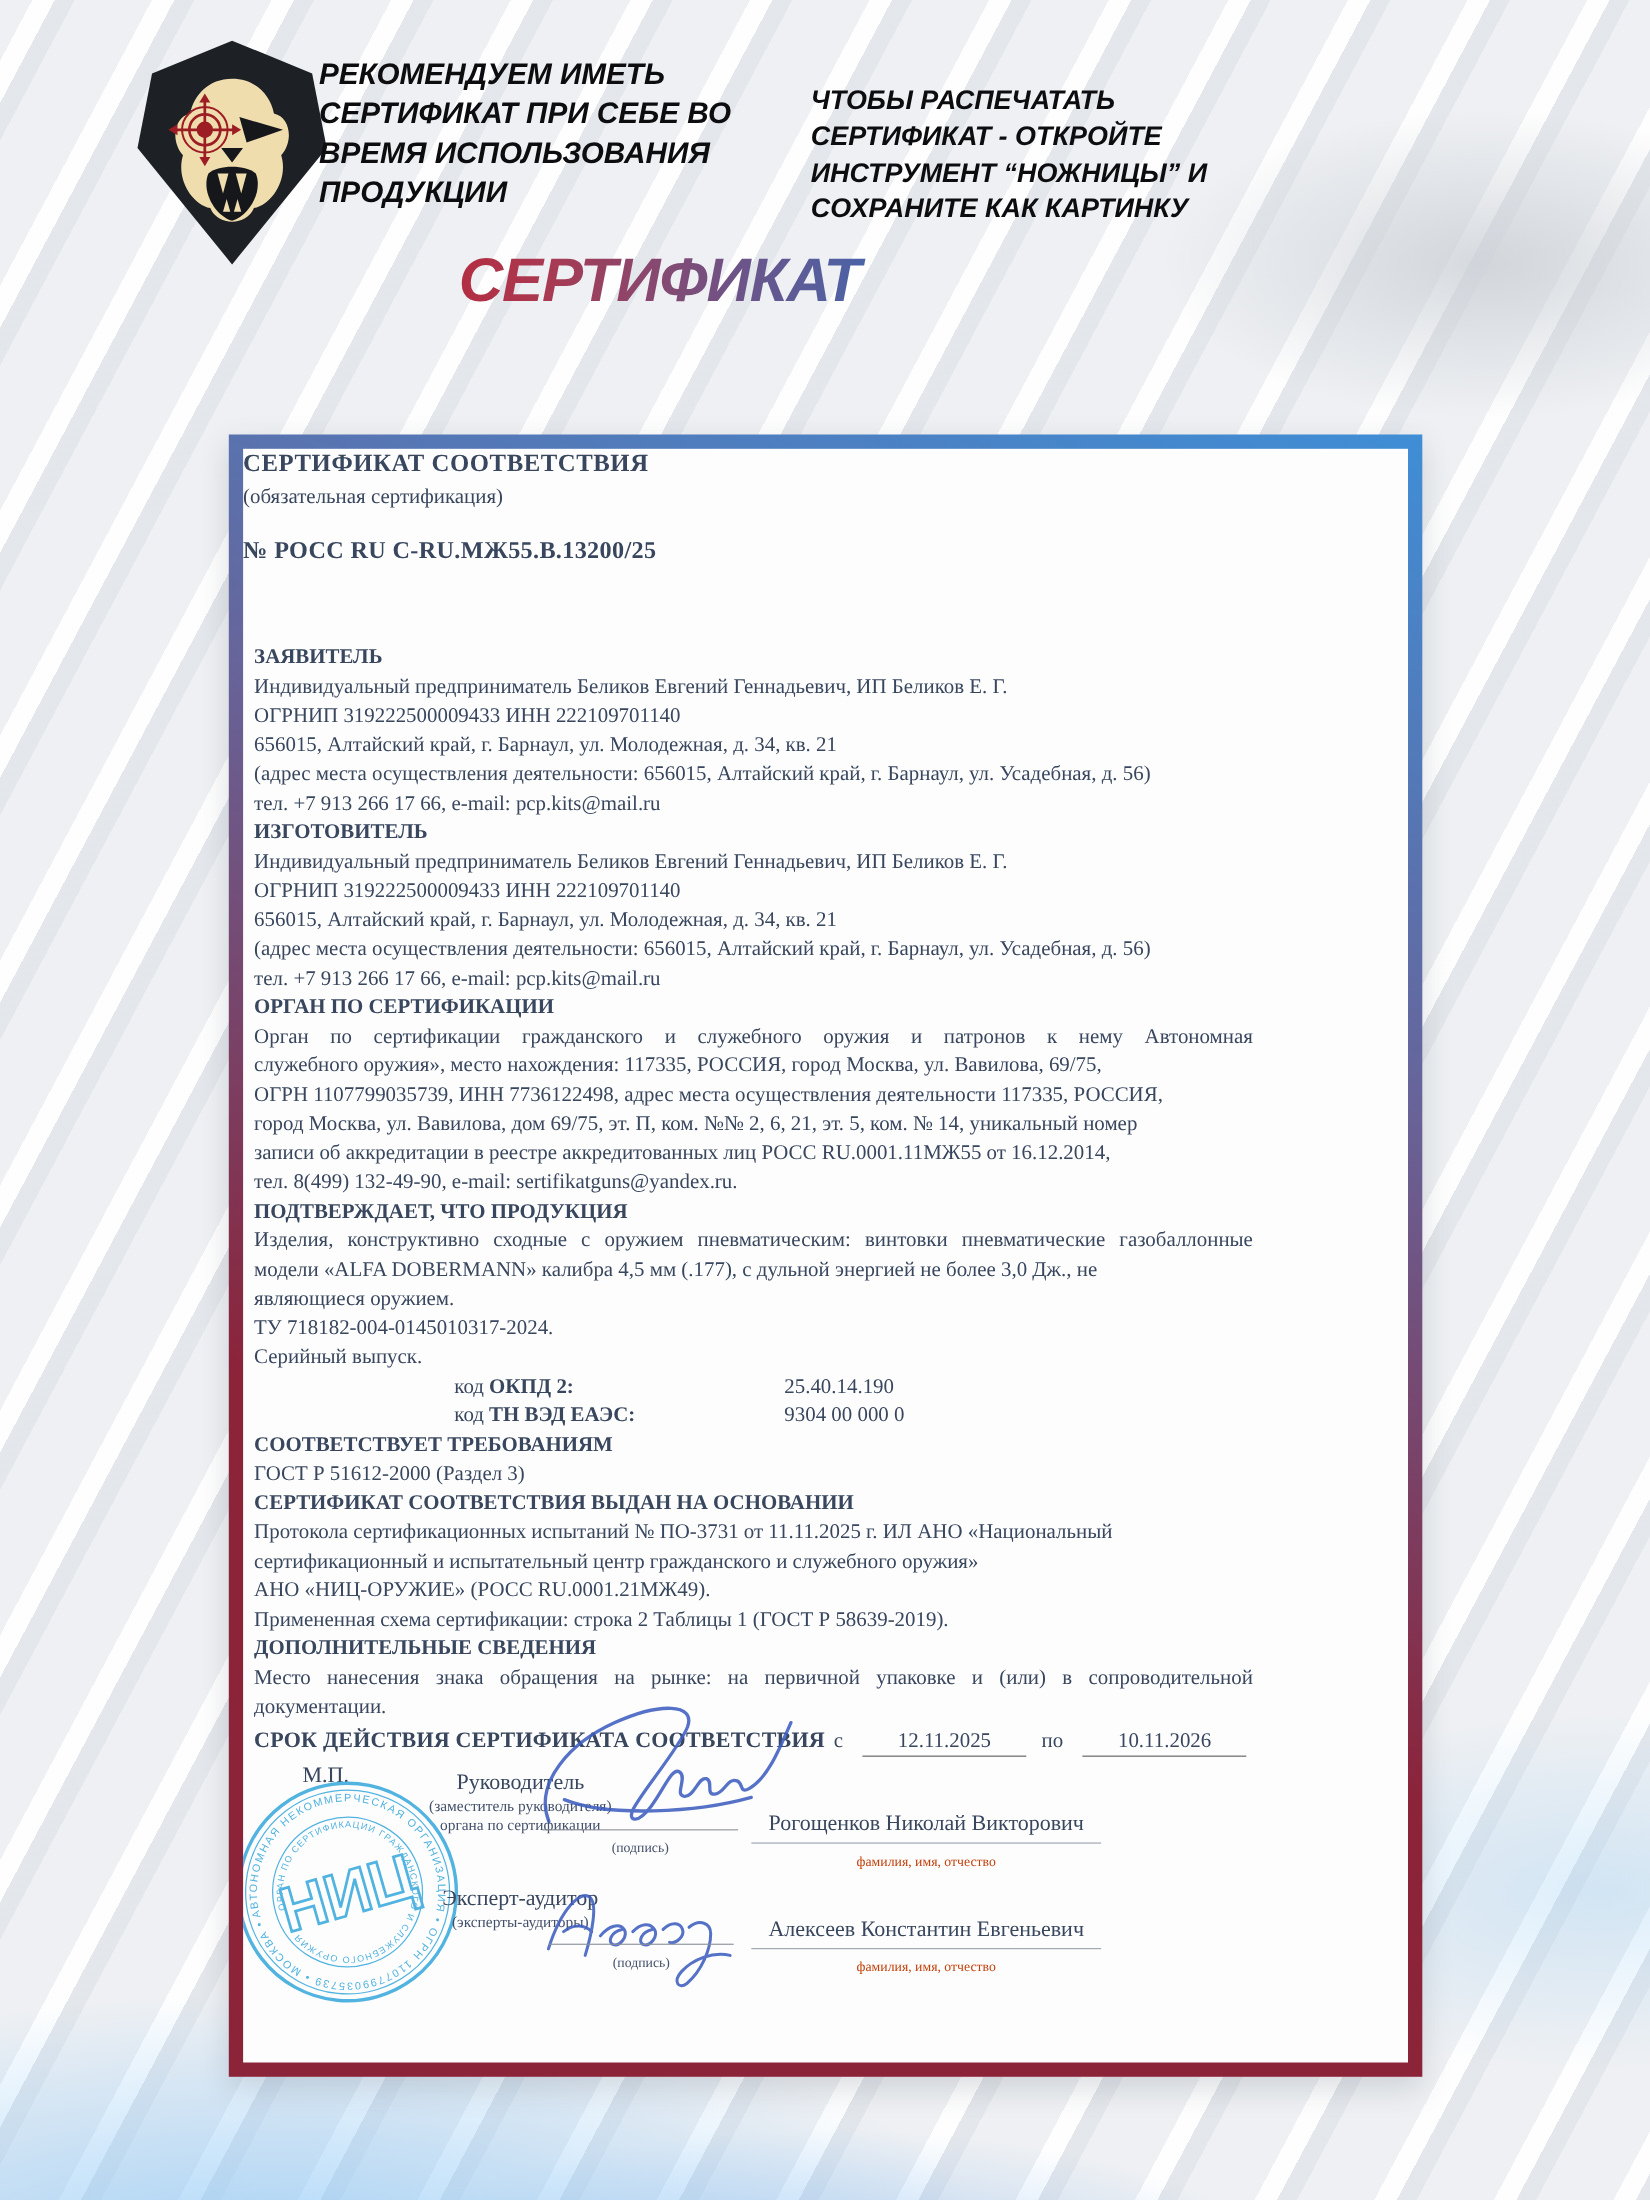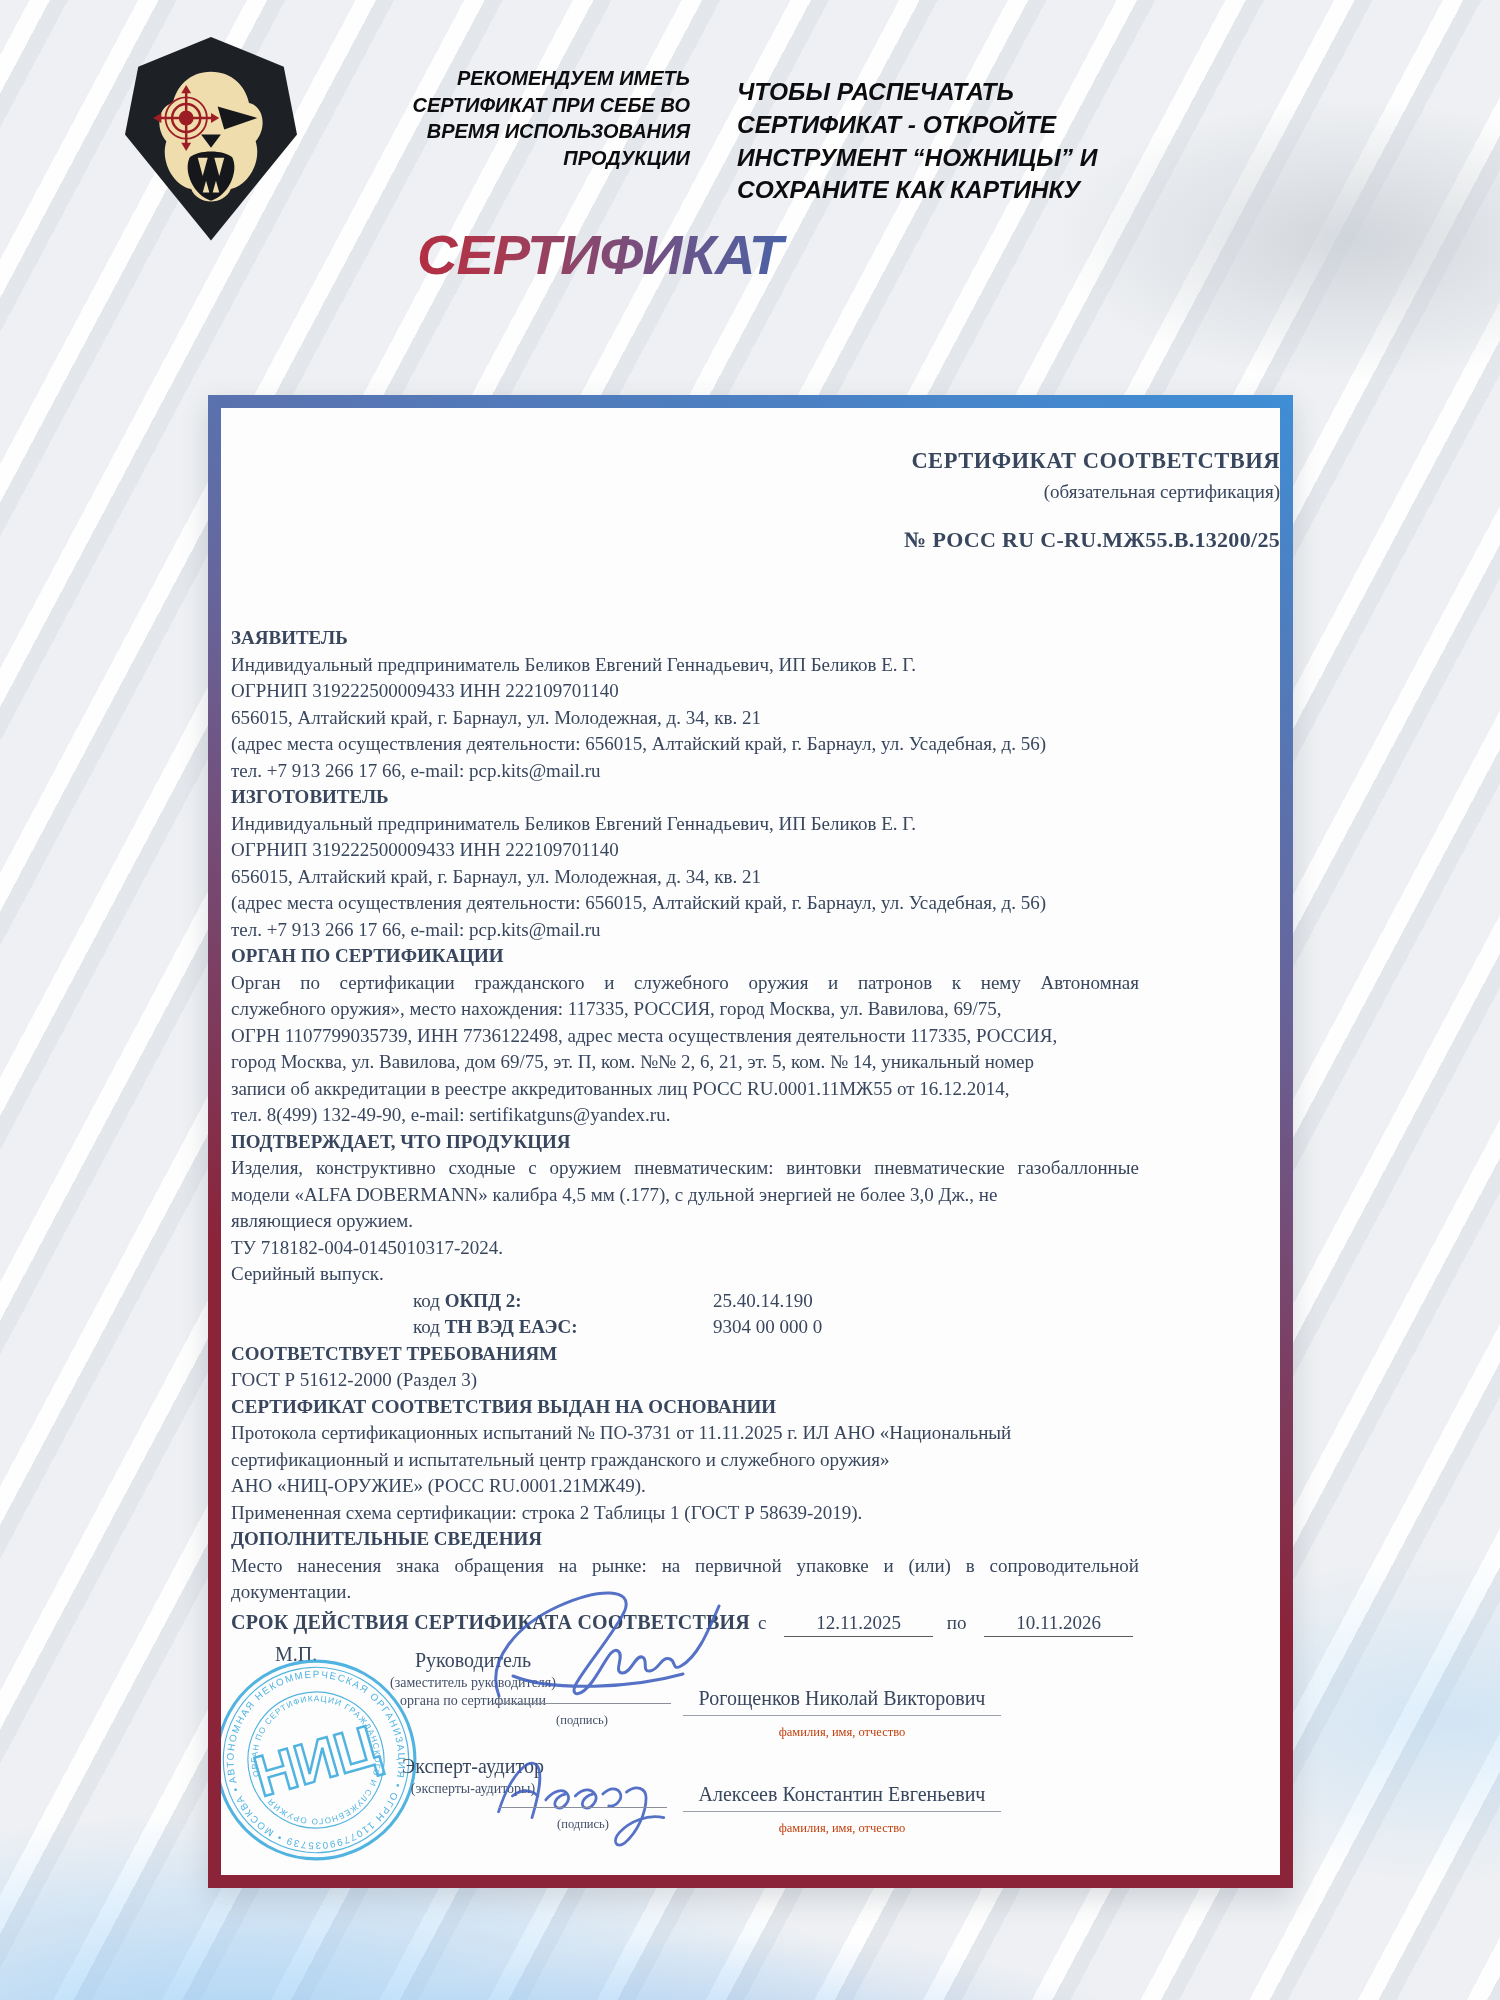--- a/index.html
+++ b/index.html
@@ -8,33 +8,33 @@
     background-image:
       radial-gradient(1100px 430px at 16% 104%, rgba(139,198,246,.8), rgba(139,198,246,0) 62%),
       radial-gradient(820px 340px at 50% 107%, rgba(96,164,238,.6), rgba(96,164,238,0) 60%),
       radial-gradient(520px 230px at 97% 86%, rgba(150,205,245,.32), rgba(150,205,245,0) 70%),
       radial-gradient(420px 200px at 90% 12%, rgba(203,208,214,.8), rgba(203,208,214,0) 70%),
       repeating-linear-gradient(118deg, rgba(255,255,255,0) 0 26px, rgba(255,255,255,.92) 26px 44px, rgba(219,223,229,.55) 44px 60px, rgba(255,255,255,0) 60px 96px);
     font-family:"Liberation Sans", sans-serif;}
   
   .logo{position:absolute;left:95px;top:32px;width:232px;height:215px;}
   .note{position:absolute;color:#0d0d0f;font-weight:700;font-style:italic;}
-  .note-center{left:290px;top:65px;width:400px;text-align:right;font-size:20px;line-height:1.33;}
+  .note-center{left:290px;top:50px;width:400px;text-align:left;font-size:27px;line-height:1.33;}
   .note-right{left:737px;top:76px;width:400px;text-align:left;font-size:24.5px;line-height:1.34;}
   .big-title{position:absolute;left:322px;top:222px;width:555px;text-align:center;
     font-size:56px;font-weight:700;font-style:italic;letter-spacing:-1px;
     background:linear-gradient(90deg,#c01f2f 0%,#a83a52 32%,#6e5386 62%,#2f6fc0 100%);
     -webkit-background-clip:text;background-clip:text;color:transparent;}
   
   .doc{position:absolute;left:208px;top:395px;width:1085px;height:1493px;padding:13px;box-sizing:border-box;
     background:linear-gradient(200deg,#3f8ed6 0%,#67649a 32%,#8b2339 66%,#8b2339 100%);
     box-shadow:0 10px 26px rgba(60,70,90,.18);}
   .doc-inner{width:100%;height:100%;background:#fdfdfd;overflow:hidden;color:#38465e;
     font-family:"Liberation Serif", serif;}
-  .doc-head{text-align:right;padding-top:40px;}
+  .doc-head{text-align:left;}
   .doc-title{font-size:22.5px;font-weight:700;letter-spacing:.5px;}
   .doc-subtitle{font-size:19px;margin-top:7px;}
   .doc-number{font-size:22px;font-weight:700;margin-top:24px;letter-spacing:.3px;}
   .doc-body{margin:72px 141px 0 10px;font-size:19px;line-height:26.5px;}
   .doc-heading{font-weight:700;}
   .doc-line.j{text-align:justify;text-align-last:justify;}
   .code-row{padding-left:182px;}
   .code-label{display:inline-block;width:300px;}
   .code-value{display:inline-block;}
   .validity{display:flex;align-items:baseline;margin-top:3px;}

